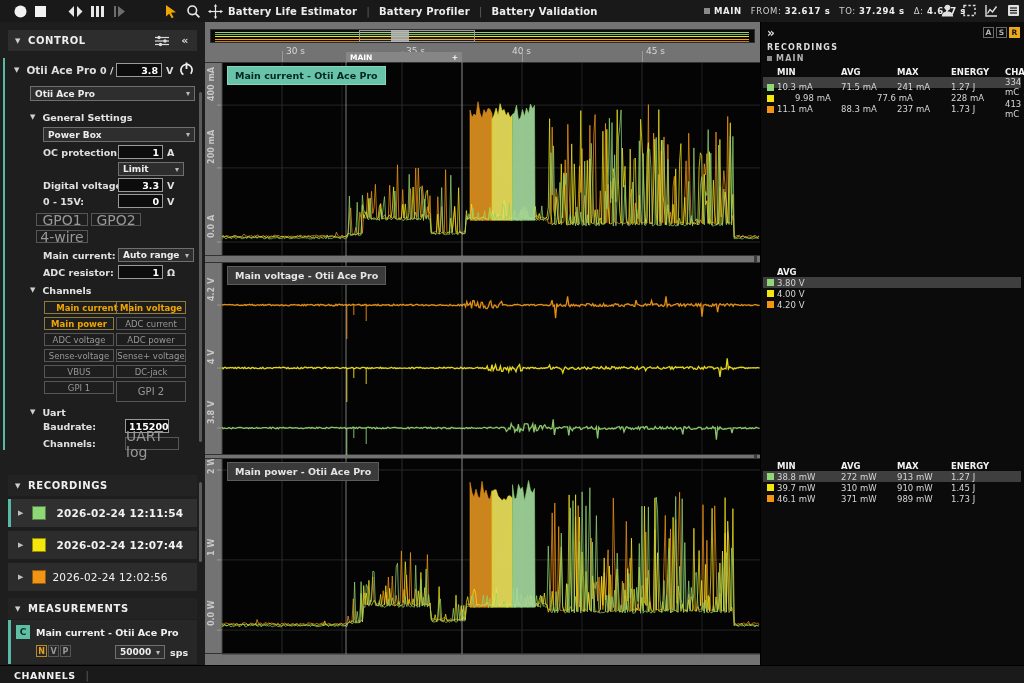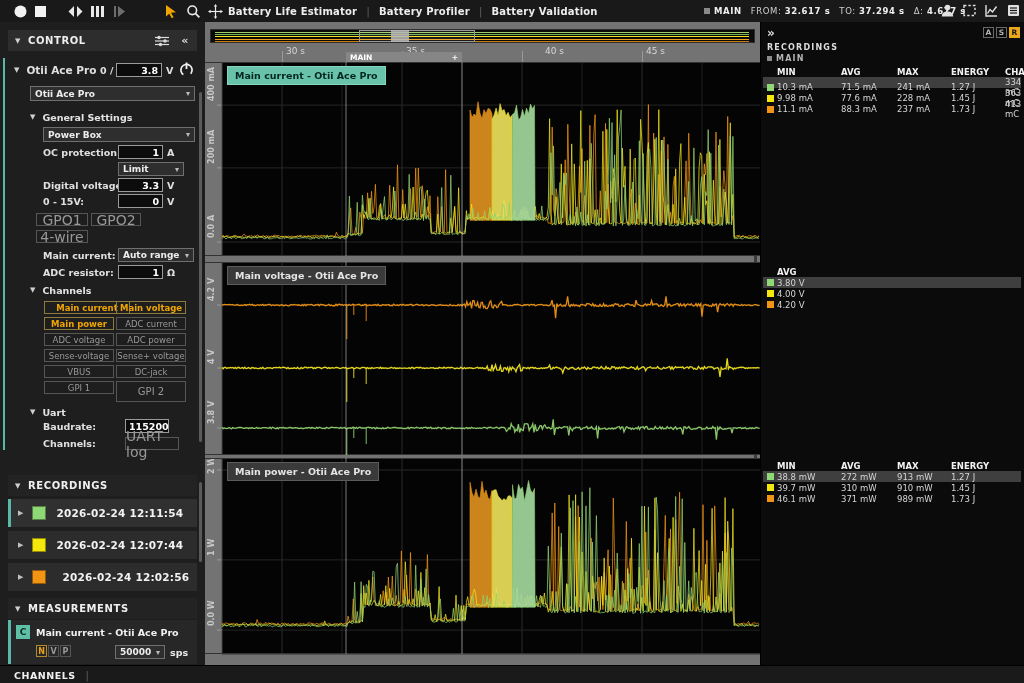--- a/index.html
+++ b/index.html
@@ -234,21 +234,21 @@
         <div style="margin-left: 10px; font-size: 10.5px; font-weight: bold; color: rgb(242, 242, 242); letter-spacing: 0.2px;">2026-02-24 12:11:54</div>
       </div>
       <div style="position: absolute; left: 8px; top: 509px; width: 189px; height: 28px; background: rgb(44, 44, 44); display: flex; align-items: center;">
         <div style="margin-left: 10px; color: rgb(192, 192, 192); font-size: 7px;">▶</div>
         <div style="width: 12px; height: 12px; margin-left: 9px; background: rgb(244, 231, 12); border: 1px solid rgba(0, 0, 0, 0.4);"></div>
         <div style="margin-left: 10px; font-size: 10.5px; font-weight: bold; color: rgb(242, 242, 242); letter-spacing: 0.2px;">2026-02-24 12:07:44</div>
       </div>
       <div style="position: absolute; left: 8px; top: 541px; width: 189px; height: 28px; background: rgb(44, 44, 44); display: flex; align-items: center;">
         <div style="margin-left: 10px; color: rgb(192, 192, 192); font-size: 7px;">▶</div>
         <div style="width: 12px; height: 12px; margin-left: 9px; background: rgb(242, 148, 20); border: 1px solid rgba(0, 0, 0, 0.4);"></div>
-        <div style="margin-left: 16px; font-size: 10.5px; font-weight: bold; color: rgb(242, 242, 242); letter-spacing: 0.2px;">2026-02-24 12:02:56</div>
+        <div style="margin-left: 6px; font-size: 10.5px; font-weight: normal; color: rgb(242, 242, 242); letter-spacing: 0.2px;">2026-02-24 12:02:56</div>
       </div>
     </div>
 
   <div class="sec-hdr" style="top:576px;background:#232323">
     <span class="tri">▼</span>
     <span>MEASUREMENTS</span>
   </div>
   <div style="position:absolute;left:8px;top:598px;width:189px;height:44px;background:#272727">
     <div class="teal-bar" style="left:0;top:0;height:44px;width:3px"></div>
     <div style="position:absolute;left:8px;top:5px;width:14px;height:14px;background:#5fbfa5;color:#0b2b24;font-size:9px;font-weight:bold;display:flex;align-items:center;justify-content:center">C</div>
@@ -277,21 +277,21 @@
       <div style="position: absolute; left: 4px; top: 8.6px; width: 534px; height: 1px; background: rgb(240, 161, 28);"></div>
       <div style="position: absolute; left: 4px; top: 10.8px; width: 534px; height: 1px; background: rgb(200, 127, 10);"></div>
       <div style="position: absolute; left: 148px; top: 0px; width: 116px; height: 12px; border: 1px solid rgb(153, 153, 153); background: rgba(255, 255, 255, 0.07); box-sizing: border-box;"></div>
       <div style="position: absolute; left: 180px; top: 0px; width: 18px; height: 12px; background: rgb(185, 185, 185); opacity: 0.85;"></div>
     </div>
   <div id="timeline">
       <div style="position: absolute; left: 81px; top: 24px; font-size: 9px; color: rgb(216, 216, 216);">30 s</div>
       <div style="position: absolute; left: 77px; top: 29px; width: 1px; height: 11px; background: rgb(154, 154, 154);"></div>
       <div style="position: absolute; left: 201px; top: 24px; font-size: 9px; color: rgb(216, 216, 216);">35 s</div>
       <div style="position: absolute; left: 197px; top: 29px; width: 1px; height: 11px; background: rgb(154, 154, 154);"></div>
-      <div style="position: absolute; left: 340px; top: 24px; font-size: 9px; color: rgb(216, 216, 216);">40 s</div>
+      <div style="position: absolute; left: 307px; top: 24px; font-size: 9px; color: rgb(216, 216, 216);">40 s</div>
       <div style="position: absolute; left: 317px; top: 29px; width: 1px; height: 11px; background: rgb(154, 154, 154);"></div>
       <div style="position: absolute; left: 441px; top: 24px; font-size: 9px; color: rgb(216, 216, 216);">45 s</div>
       <div style="position: absolute; left: 437px; top: 29px; width: 1px; height: 11px; background: rgb(154, 154, 154);"></div>
     </div>
   <div id="main-band" style="left: 141px; top: 30px; width: 116px; height: 10px;">
     <span>MAIN</span>
     <span>+</span>
   </div>
   <div class="scrollthumb" style="left:549px;top:42px;height:588px;background:#3c3c3c"></div>
 <svg width="555" height="194" style="position:absolute;left:0;top:40px">
@@ -427,21 +427,21 @@
         <div style="">CHARGE</div>
       </div>
       <div style="display: grid; grid-template-columns: 14px 64px 56px 54px 54px 1fr; height: 11px; align-items: center; font-size: 8.5px; color: rgb(214, 214, 214); background: rgb(63, 63, 63);">
         <div style="width: 7px; height: 7px; margin-left: 4px; background: rgb(143, 216, 118);"></div>
         <div style="">10.3 mA</div>
         <div style="">71.5 mA</div>
         <div style="">241 mA</div>
         <div style="">1.27 J</div>
         <div style="">334 mC</div>
       </div>
-      <div style="display: grid; grid-template-columns: 14px 64px 56px 54px 54px 1fr; height: 11px; align-items: center; font-size: 8.5px; color: rgb(214, 214, 214);">
+      <div style="display: grid; grid-template-columns: 14px 64px 56px 54px 54px 1fr; height: 11px; align-items: center; font-size: 8.5px; color: rgb(214, 214, 214); gap: 18px;">
         <div style="width: 7px; height: 7px; margin-left: 4px; background: rgb(244, 231, 12);"></div>
         <div style="">9.98 mA</div>
         <div style="">77.6 mA</div>
         <div style="">228 mA</div>
         <div style="">1.45 J</div>
         <div style="">363 mC</div>
       </div>
       <div style="display: grid; grid-template-columns: 14px 64px 56px 54px 54px 1fr; height: 11px; align-items: center; font-size: 8.5px; color: rgb(214, 214, 214);">
         <div style="width: 7px; height: 7px; margin-left: 4px; background: rgb(242, 148, 20);"></div>
         <div style="">11.1 mA</div>

